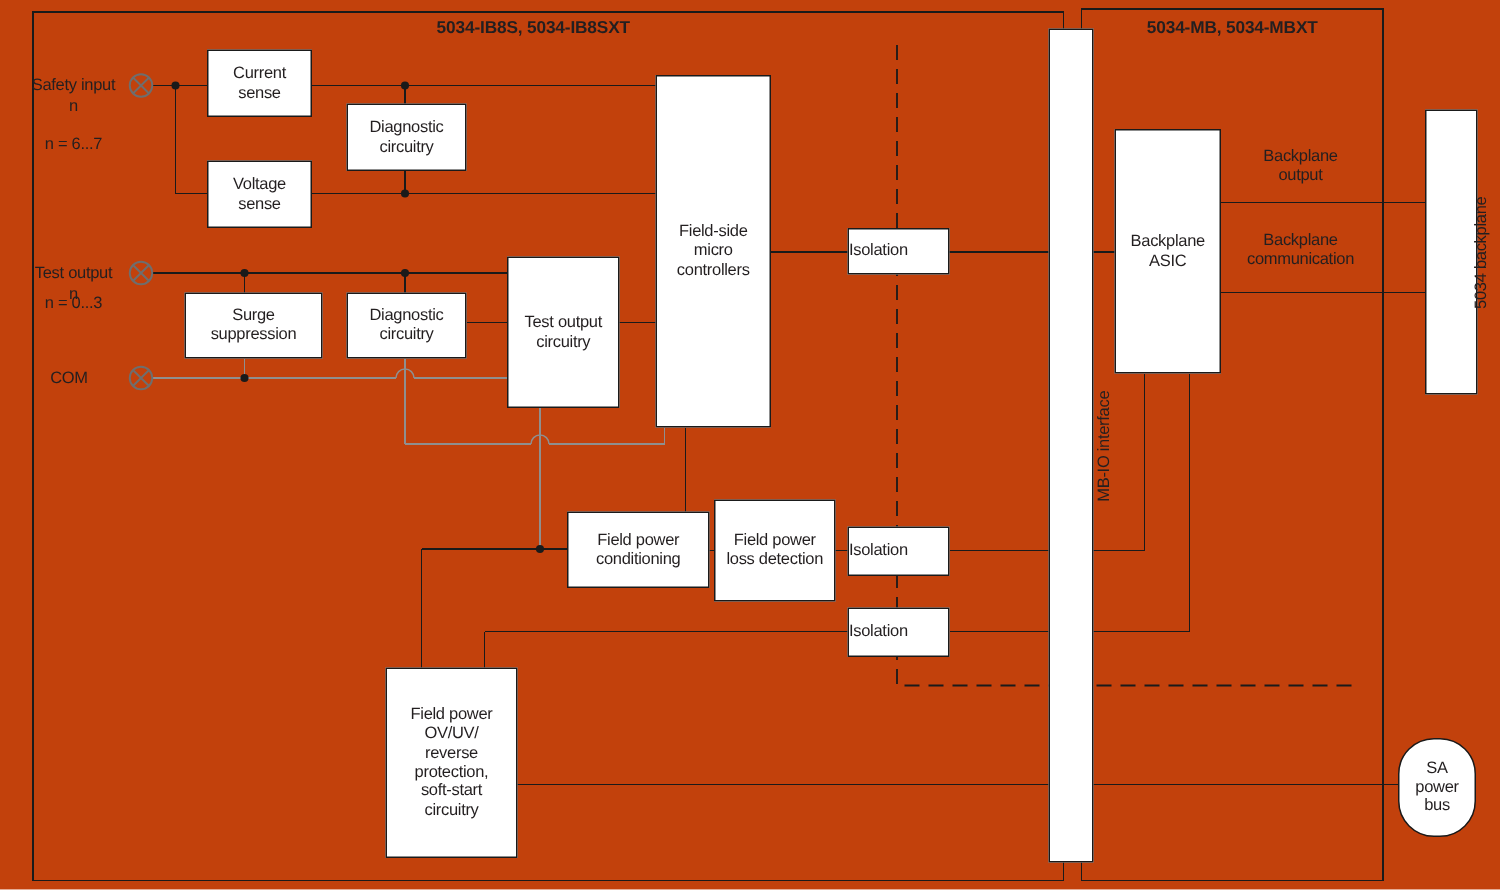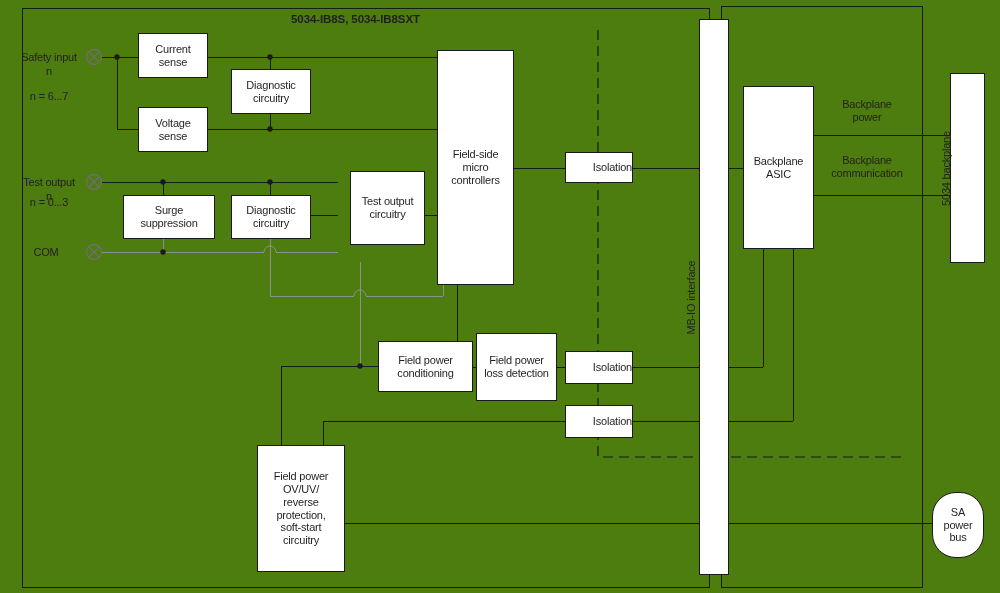--- a/index.html
+++ b/index.html
@@ -1,23 +1,23 @@
 <!DOCTYPE html>
 <html><head>
 <meta charset="utf-8">
 <style>
   html,body{margin:0;padding:0;background:#fff;}
   #canvas{
-    position:relative;width:1000px;height:593px;background:#4d7c0f;
+    position:relative;width:1000px;height:593px;background:#c2410c;
     font-family:"Liberation Sans",sans-serif;color:#231f20;overflow:hidden;
   }
   #wires{position:absolute;left:0;top:0;z-index:1;}
   .box{
     position:absolute;z-index:2;background:#ffffff;border:1px solid #1a1a1a;
-    display:flex;align-items:center;justify-content:flex-end;text-align:center;
+    display:flex;align-items:center;justify-content:flex-start;text-align:center;
     font-size:11px;line-height:1.18;letter-spacing:-0.2px;box-sizing:border-box;
   }
   .vtext{transform:rotate(-90deg);white-space:nowrap;}
   .lbl{
     position:absolute;z-index:3;font-size:11px;line-height:1.18;
     letter-spacing:-0.2px;text-align:center;
   }
   .title{font-weight:bold;font-size:11.5px;letter-spacing:-0.1px;}
 </style>
 </head>
@@ -101,20 +101,21 @@
         <path d="M88.8 176.8 L99.2 187.2 M99.2 176.8 L88.8 187.2"></path>
       </g>
       <g>
         <circle cx="94" cy="252" r="7.5"></circle>
         <path d="M88.8 246.8 L99.2 257.2 M99.2 246.8 L88.8 257.2"></path>
       </g>
     </g>
   </svg>
 
   <div class="lbl title" style="left:32px;top:13px;width:647px;">5034-IB8S, 5034-IB8SXT</div>
+  <div class="lbl title" style="left:721px;top:13px;width:201px;">5034-MB, 5034-MBXT</div>
 
   <div class="lbl" style="left:10px;top:51px;width:78px;">Safety input</div>
   <div class="lbl" style="left:10px;top:65px;width:78px;">n</div>
   <div class="lbl" style="left:10px;top:90px;width:78px;">n = 6...7</div>
   <div class="lbl" style="left:10px;top:176px;width:78px;">Test output</div>
   <div class="lbl" style="left:10px;top:190px;width:78px;">n</div>
   <div class="lbl" style="left:10px;top:196px;width:78px;">n = 0...3</div>
   <div class="lbl" style="left:10px;top:246px;width:72px;text-align:center;">COM</div>
 
   <div class="box" style="left:138px;top:33px;width:70px;height:45px;padding:0 4px;">
@@ -125,21 +126,21 @@
   </div>
   <div class="box" style="left:138px;top:107px;width:70px;height:45px;padding:0 4px;">
     <span>Voltage sense</span>
   </div>
   <div class="box" style="left:123px;top:195px;width:92px;height:44px;padding:0 4px;">
     <span>Surge suppression</span>
   </div>
   <div class="box" style="left:231px;top:195px;width:80px;height:44px;padding:0 4px;">
     <span>Diagnostic circuitry</span>
   </div>
-  <div class="box" style="left:350px;top:171px;width:75px;height:74px;padding:0 10px;">
+  <div class="box" style="left:338px;top:171px;width:75px;height:101px;padding:0 10px;">
     <span>Test output circuitry</span>
   </div>
   <div class="box" style="left:437px;top:50px;width:77px;height:235px;padding:0 6px;">
     <span>Field-side micro controllers</span>
   </div>
   <div class="box" style="left:565px;top:152px;width:68px;height:31px;">
     <span>Isolation</span>
   </div>
   <div class="box" style="left:565px;top:351px;width:68px;height:33px;">
     <span>Isolation</span>
@@ -162,16 +163,16 @@
   <div class="box" style="left:743px;top:86px;width:71px;height:163px;padding:0 4px;">
     <span>Backplane ASIC</span>
   </div>
   <div class="box" style="left:950px;top:73px;width:35px;height:190px;">
     <span class="vtext">5034 backplane</span>
   </div>
   <div class="box" style="left:932px;top:492px;width:52px;height:66px;padding:0 4px;border-radius:24px;">
     <span>SA power bus</span>
   </div>
 
-  <div class="lbl" style="left:832px;top:98px;width:70px;">Backplane power</div>
+  <div class="lbl" style="left:832px;top:98px;width:70px;">Backplane output</div>
   <div class="lbl" style="left:824px;top:154px;width:86px;">Backplane communication</div>
 
 </div>
 
 </body></html>

